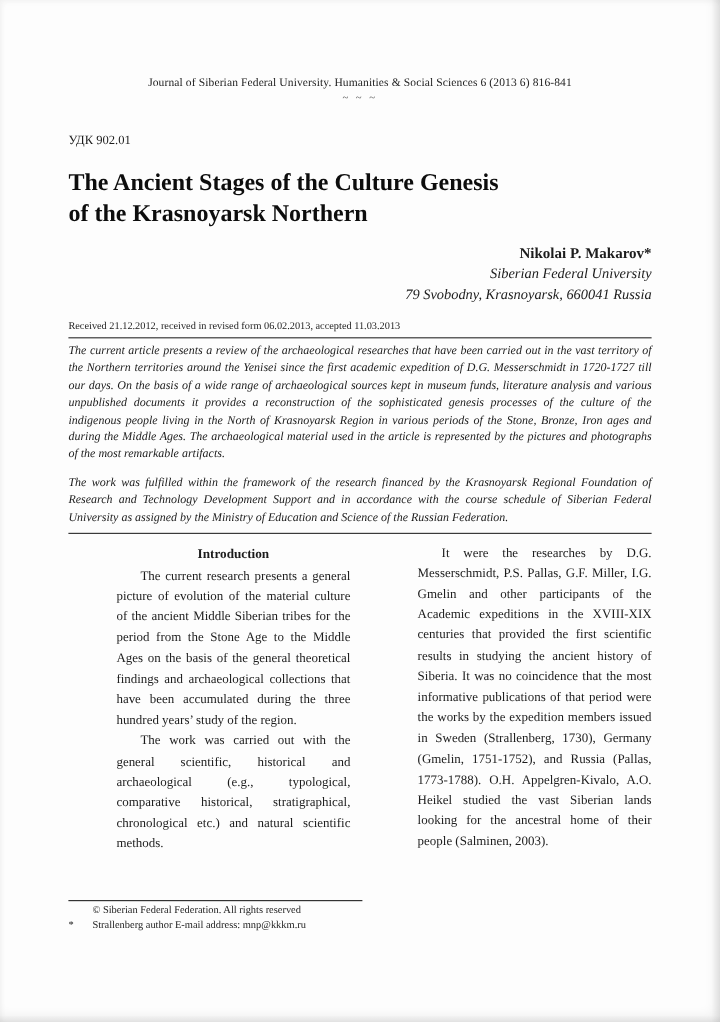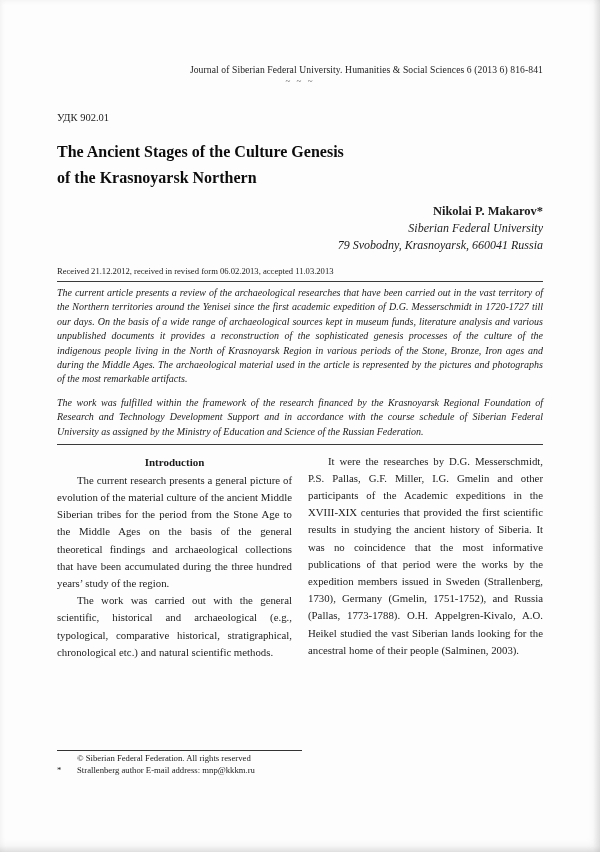--- a/index.html
+++ b/index.html
@@ -11,37 +11,37 @@
     background: #fdfdfd;
     font-family: "Liberation Serif", serif;
     color: #1c1c1c;
     overflow: hidden;
     box-shadow: inset -4px -5px 10px rgba(0,0,0,0.07), inset 2px 2px 4px rgba(0,0,0,0.03);
   }
   .content { position: absolute; left: 57px; right: 57px; top: 0; }
 
   .journal-line {
     margin-top: 64px;
-    text-align: right;
+    text-align: center;
     font-size: 9.6px;
     letter-spacing: 0.1px;
     color: #222;
   }
   .tildes {
     text-align: center;
     font-size: 9px;
     color: #555;
     letter-spacing: 2px;
     margin-top: 1px;
   }
   .udk { margin-top: 26px; font-size: 10.5px; }
 
   .article-title {
     margin-top: 16px;
-    font-size: 16px;
+    font-size: 20px;
     font-weight: bold;
     line-height: 26px;
     color: #0d0d0d;
   }
 
   .author-block { margin-top: 12px; text-align: right; line-height: 17px; }
   .author-name { font-size: 12.5px; font-weight: bold; }
   .author-affiliation, .author-address { font-size: 12px; font-style: italic; }
 
   .dates-line { margin-top: 12px; text-align: left; font-size: 8.6px; color: #222; }
@@ -69,21 +69,21 @@
     text-align: justify;
   }
 
   .columns {
     margin-top: 7px;
     display: flex;
     gap: 16px;
     font-size: 10.8px;
     line-height: 17.2px;
   }
-  .col { flex: 1 1 0; min-width: 0; }
+  .col { flex: 1 1 0; min-width: 0; margin-left: 40px; }
   .intro-heading {
     font-weight: bold;
     text-align: center;
     font-size: 11px;
     margin: 2px 0 0 0;
   }
   .body-para {
     margin: 0;
     text-align: justify;
     text-indent: 20px;

